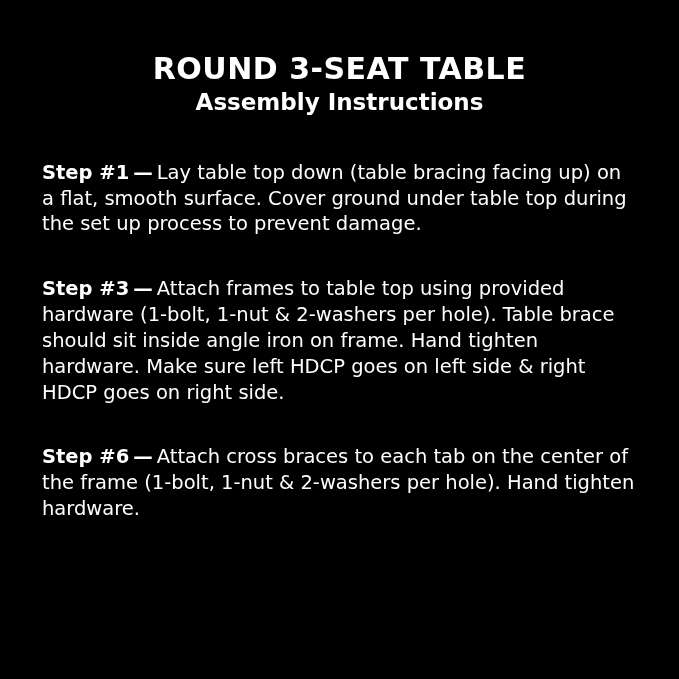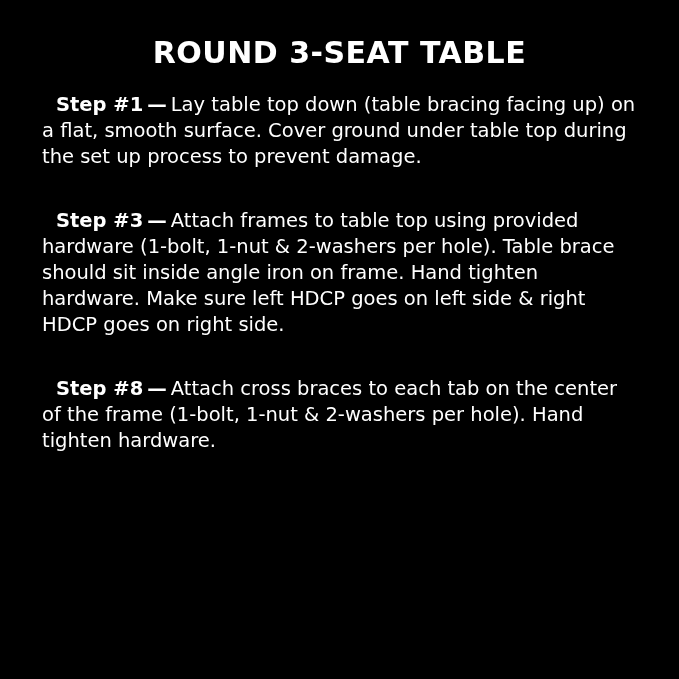--- a/index.html
+++ b/index.html
@@ -11,21 +11,21 @@
     width: 679px;
     height: 679px;
     overflow: hidden;
     font-family: "DejaVu Sans", sans-serif;
     color: #ffffff;
   }
   .page {
     width: 679px;
     height: 679px;
     box-sizing: border-box;
-    padding: 36px 42px 20px 42px;
+    padding: 52px 42px 20px 42px;
     background: #000000;
     display: flex;
     flex-direction: column;
   }
   .title {
     text-align: center;
     font-size: 30px;
     font-weight: bold;
     letter-spacing: 0.5px;
     line-height: 1.15;
@@ -47,44 +47,44 @@
     font-weight: bold;
     line-height: 1.33;
     margin-bottom: 19px;
     text-align: left;
   }
   .step:last-child {
     margin-bottom: 0;
   }
   .step-label {
     white-space: nowrap;
-    margin-left: 14px;
   }
   .step-dash {
     padding: 0 4px;
   }
   .step-text {
     font-weight: normal;
   }
 </style>
 </head>
 <body>
 
 <div class="page">
   <h1 class="title">ROUND 3-SEAT TABLE</h1>
+  <h2 class="subtitle">Assembly Instructions</h2>
 
   <div class="steps">
 
     <p class="step">
       <span class="step-label">Step #1</span><span class="step-dash">—</span><span class="step-text">Lay table top down (table bracing facing up) on a flat, smooth surface. Cover ground under table top during the set up process to prevent damage.</span>
     </p>
 
     <p class="step">
       <span class="step-label">Step #3</span><span class="step-dash">—</span><span class="step-text">Attach frames to table top using provided hardware (1-bolt, 1-nut &amp; 2-washers per hole). Table brace should sit inside angle iron on frame. Hand tighten hardware. Make sure left HDCP goes on left side &amp; right HDCP goes on right side.</span>
     </p>
 
 
     <p class="step">
-      <span class="step-label">Step #8</span><span class="step-dash">—</span><span class="step-text">Attach cross braces to each tab on the center of the frame (1-bolt, 1-nut &amp; 2-washers per hole). Hand tighten hardware.</span>
+      <span class="step-label">Step #6</span><span class="step-dash">—</span><span class="step-text">Attach cross braces to each tab on the center of the frame (1-bolt, 1-nut &amp; 2-washers per hole). Hand tighten hardware.</span>
     </p>
 
   </div>
 </div>
 
 </body></html>

